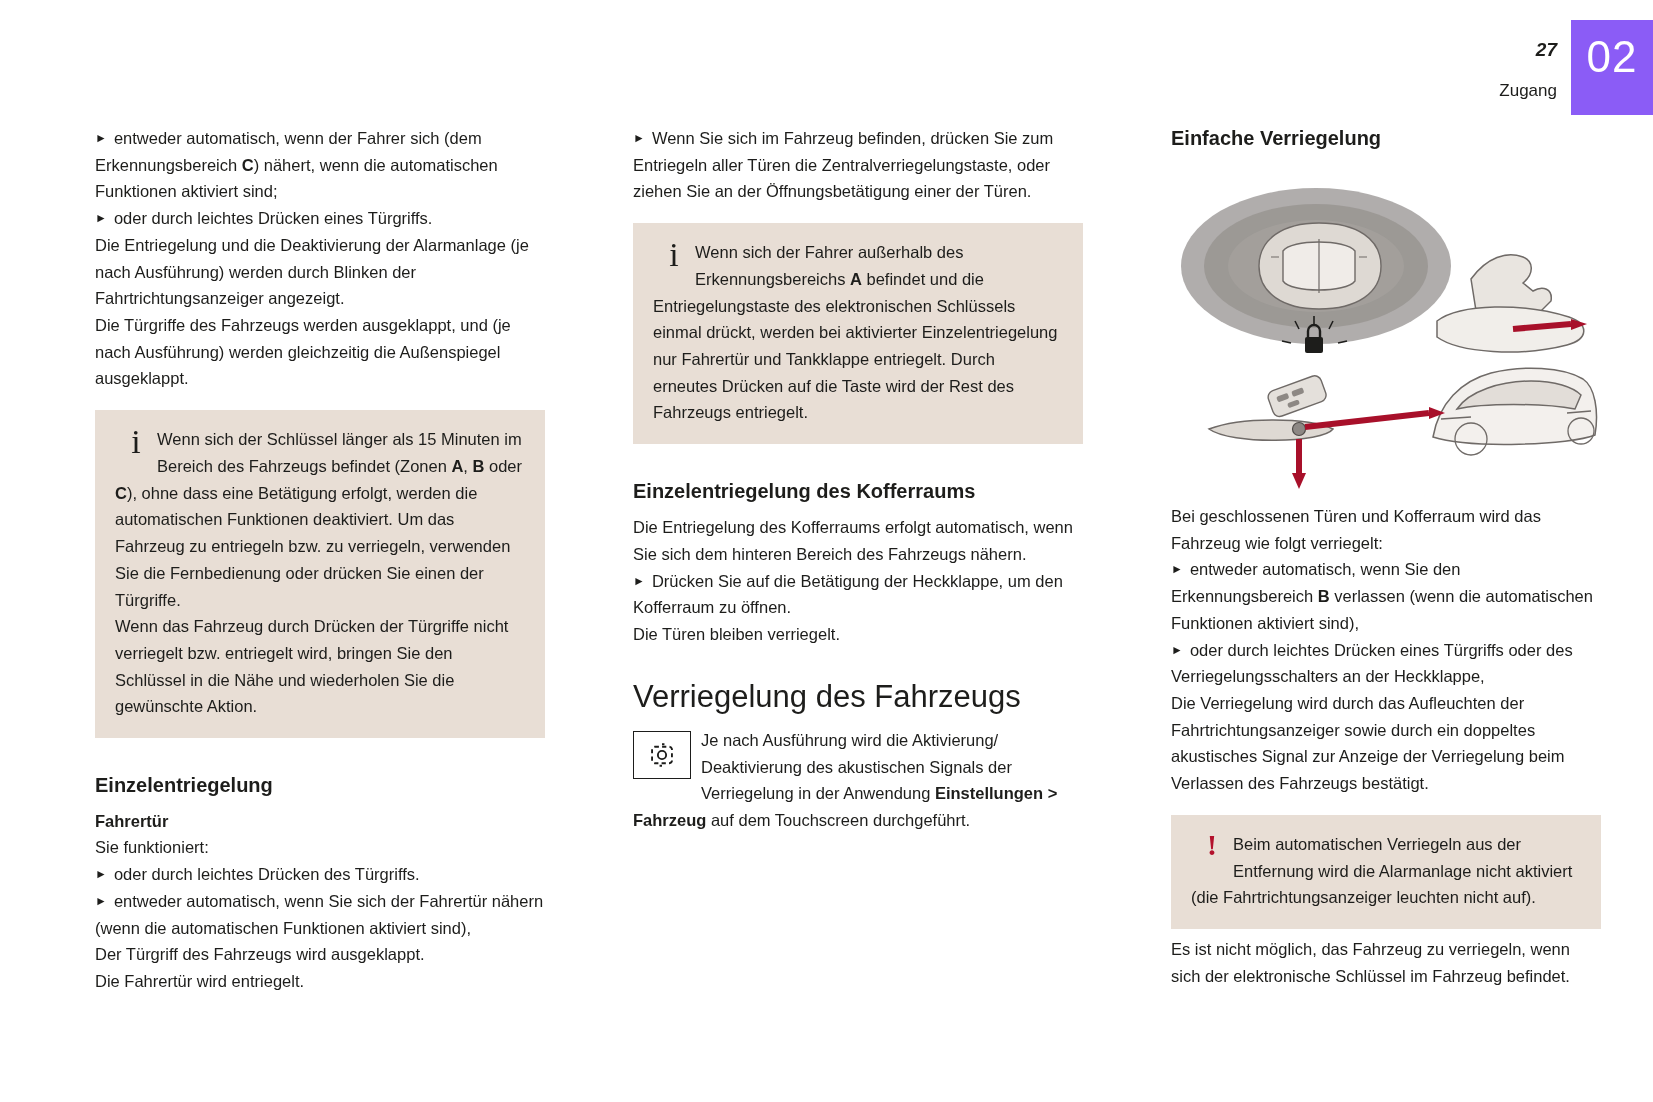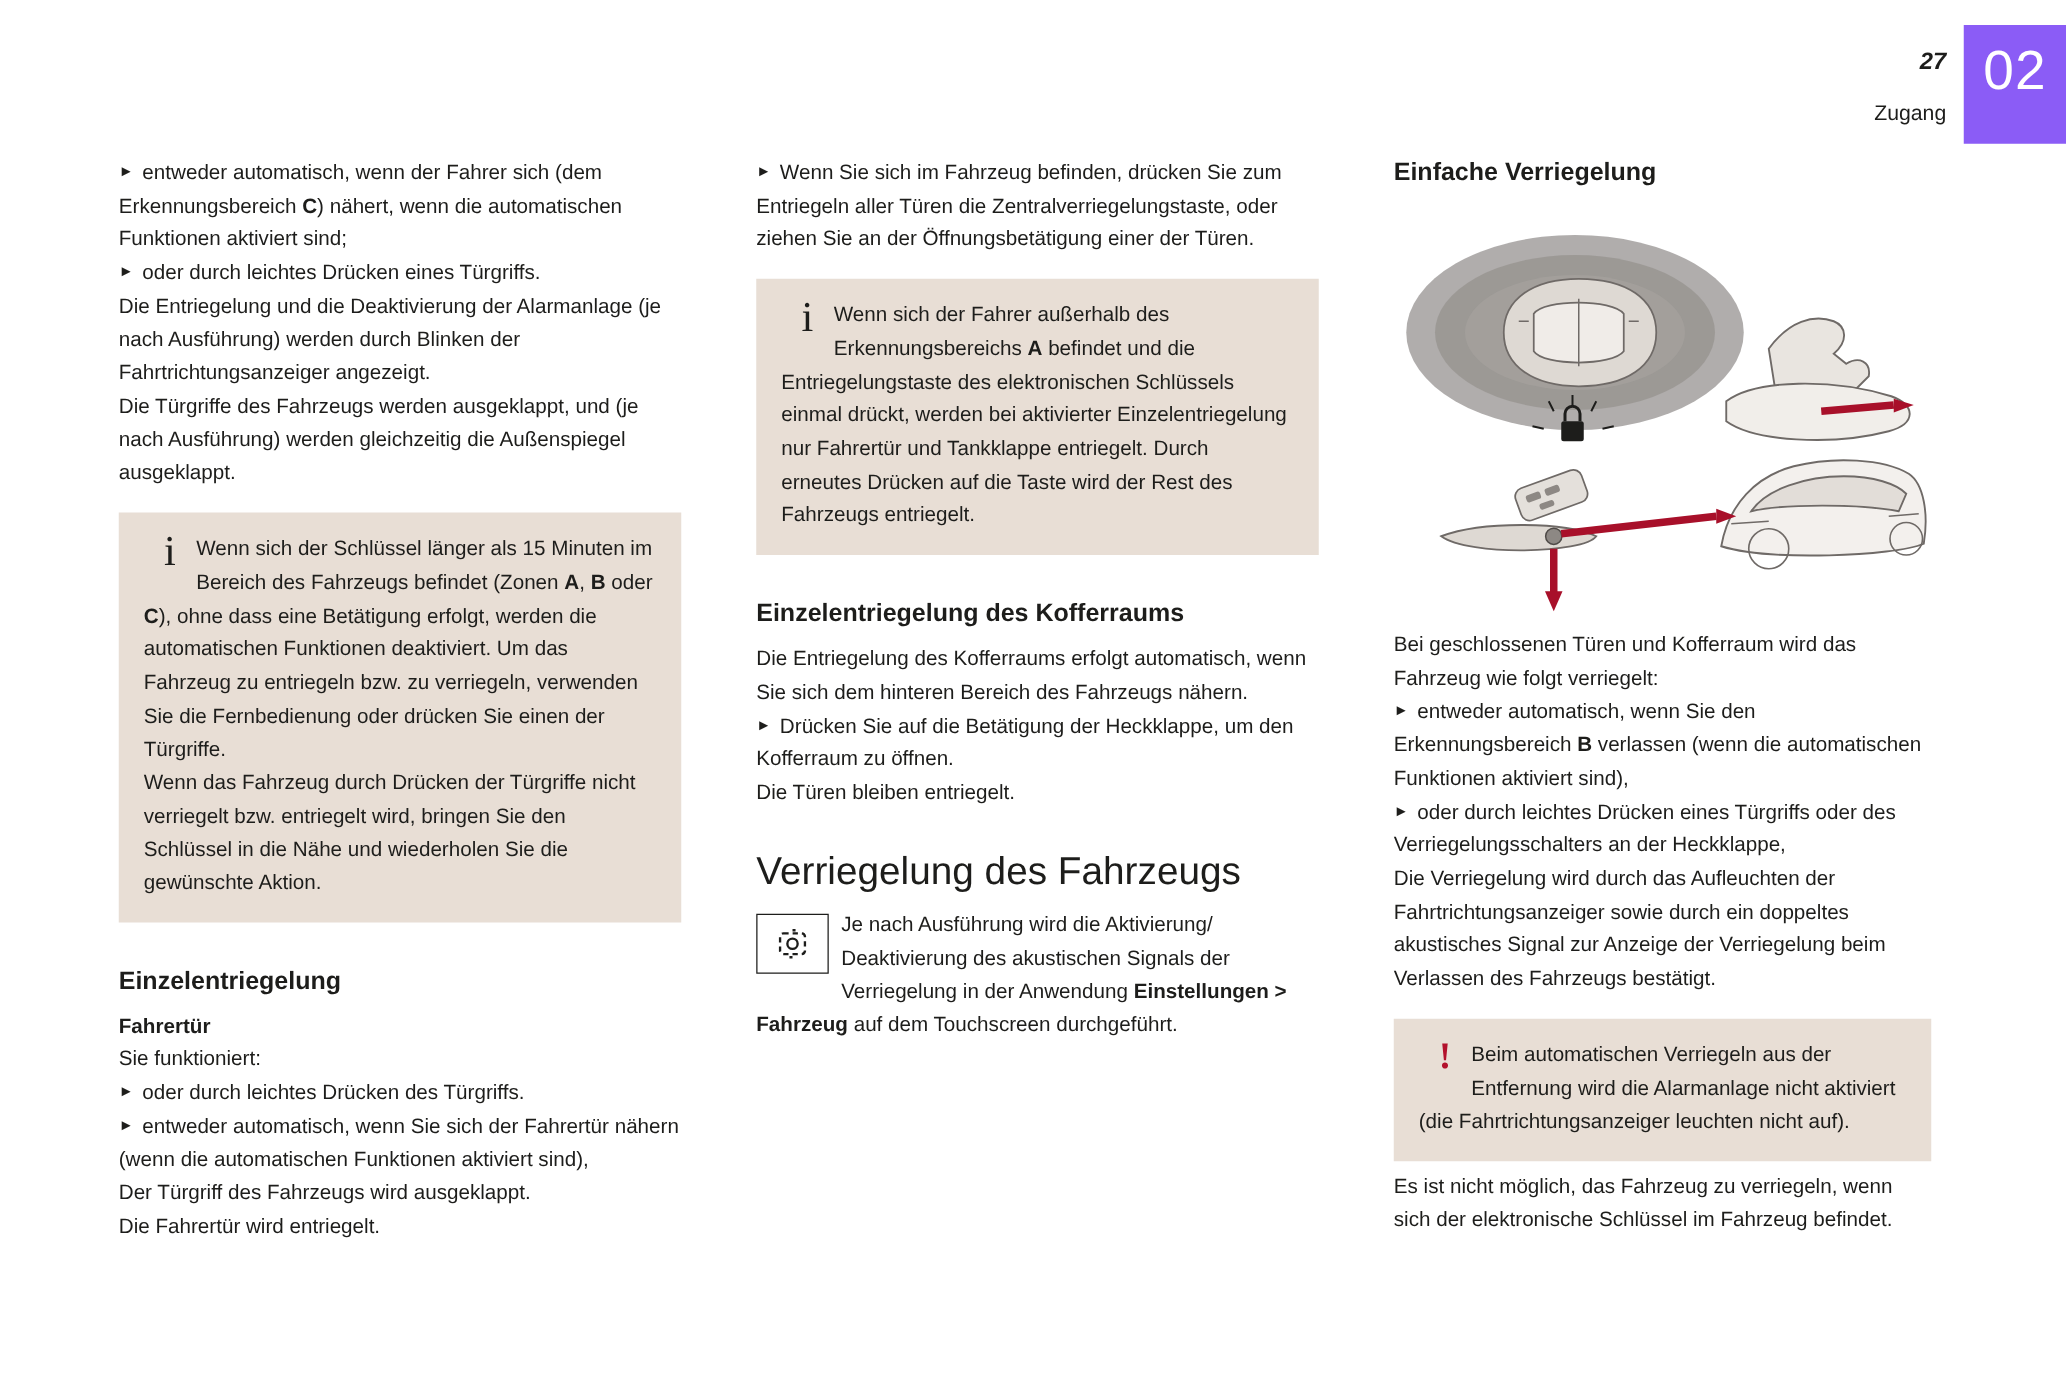--- a/index.html
+++ b/index.html
@@ -61,21 +61,21 @@
     margin-top: 17px;
   }
 
   
   .columns {
     position: absolute;
     top: 125px;
     left: 95px;
     width: 1470px;
     display: flex;
-    gap: 60px;
+    gap: 88px;
   }
   .col {
     width: 450px;
     flex: 0 0 450px;
   }
   .col.col3 { width: 430px; flex: 0 0 430px; }
 
   p, .para {
     font-size: 16.5px;
     line-height: 1.62;
@@ -231,21 +231,21 @@
         Wenn sich der Fahrer außerhalb des Erkennungsbereichs <b>A</b> befindet und die Entriegelungstaste des elektronischen Schlüssels einmal drückt, werden bei aktivierter Einzelentriegelung nur Fahrertür und Tankklappe entriegelt. Durch erneutes Drücken auf die Taste wird der Rest des Fahrzeugs entriegelt.
       </div>
     </div>
 
     <h2 class="section">Einzelentriegelung des Kofferraums</h2>
     <p>Die Entriegelung des Kofferraums erfolgt automatisch, wenn Sie sich dem hinteren Bereich des Fahrzeugs nähern.</p>
 
     <div class="arrow-item">
       <span class="arrow">►</span><span>Drücken Sie auf die Betätigung der Heckklappe, um den Kofferraum zu öffnen.</span>
     </div>
-    <p>Die Türen bleiben entriegelt.</p>
+    <p>Die Türen bleiben verriegelt.</p>
 
     <h1 class="bigtitle">Verriegelung des Fahrzeugs</h1>
 
     <div class="gear-note clearfix">
       <div class="gear-icon-box">
         <svg width="30" height="30" viewBox="0 0 32 32" aria-hidden="true">
           <g fill="none" stroke="#1d1d1b" stroke-width="2">
             <circle cx="16" cy="16" r="4.4"></circle>
             <path d="M16 4.5 L18.6 4.5 M16 27.5 L13.4 27.5"></path>
             <path d="M8.2 7.2 L23.8 7.2 A3 3 0 0 1 26.6 9.6 L26.6 22.4 A3 3 0 0 1 23.8 24.8 L8.2 24.8 A3 3 0 0 1 5.4 22.4 L5.4 9.6 A3 3 0 0 1 8.2 7.2 Z" stroke-dasharray="4.5 3.4"></path>

